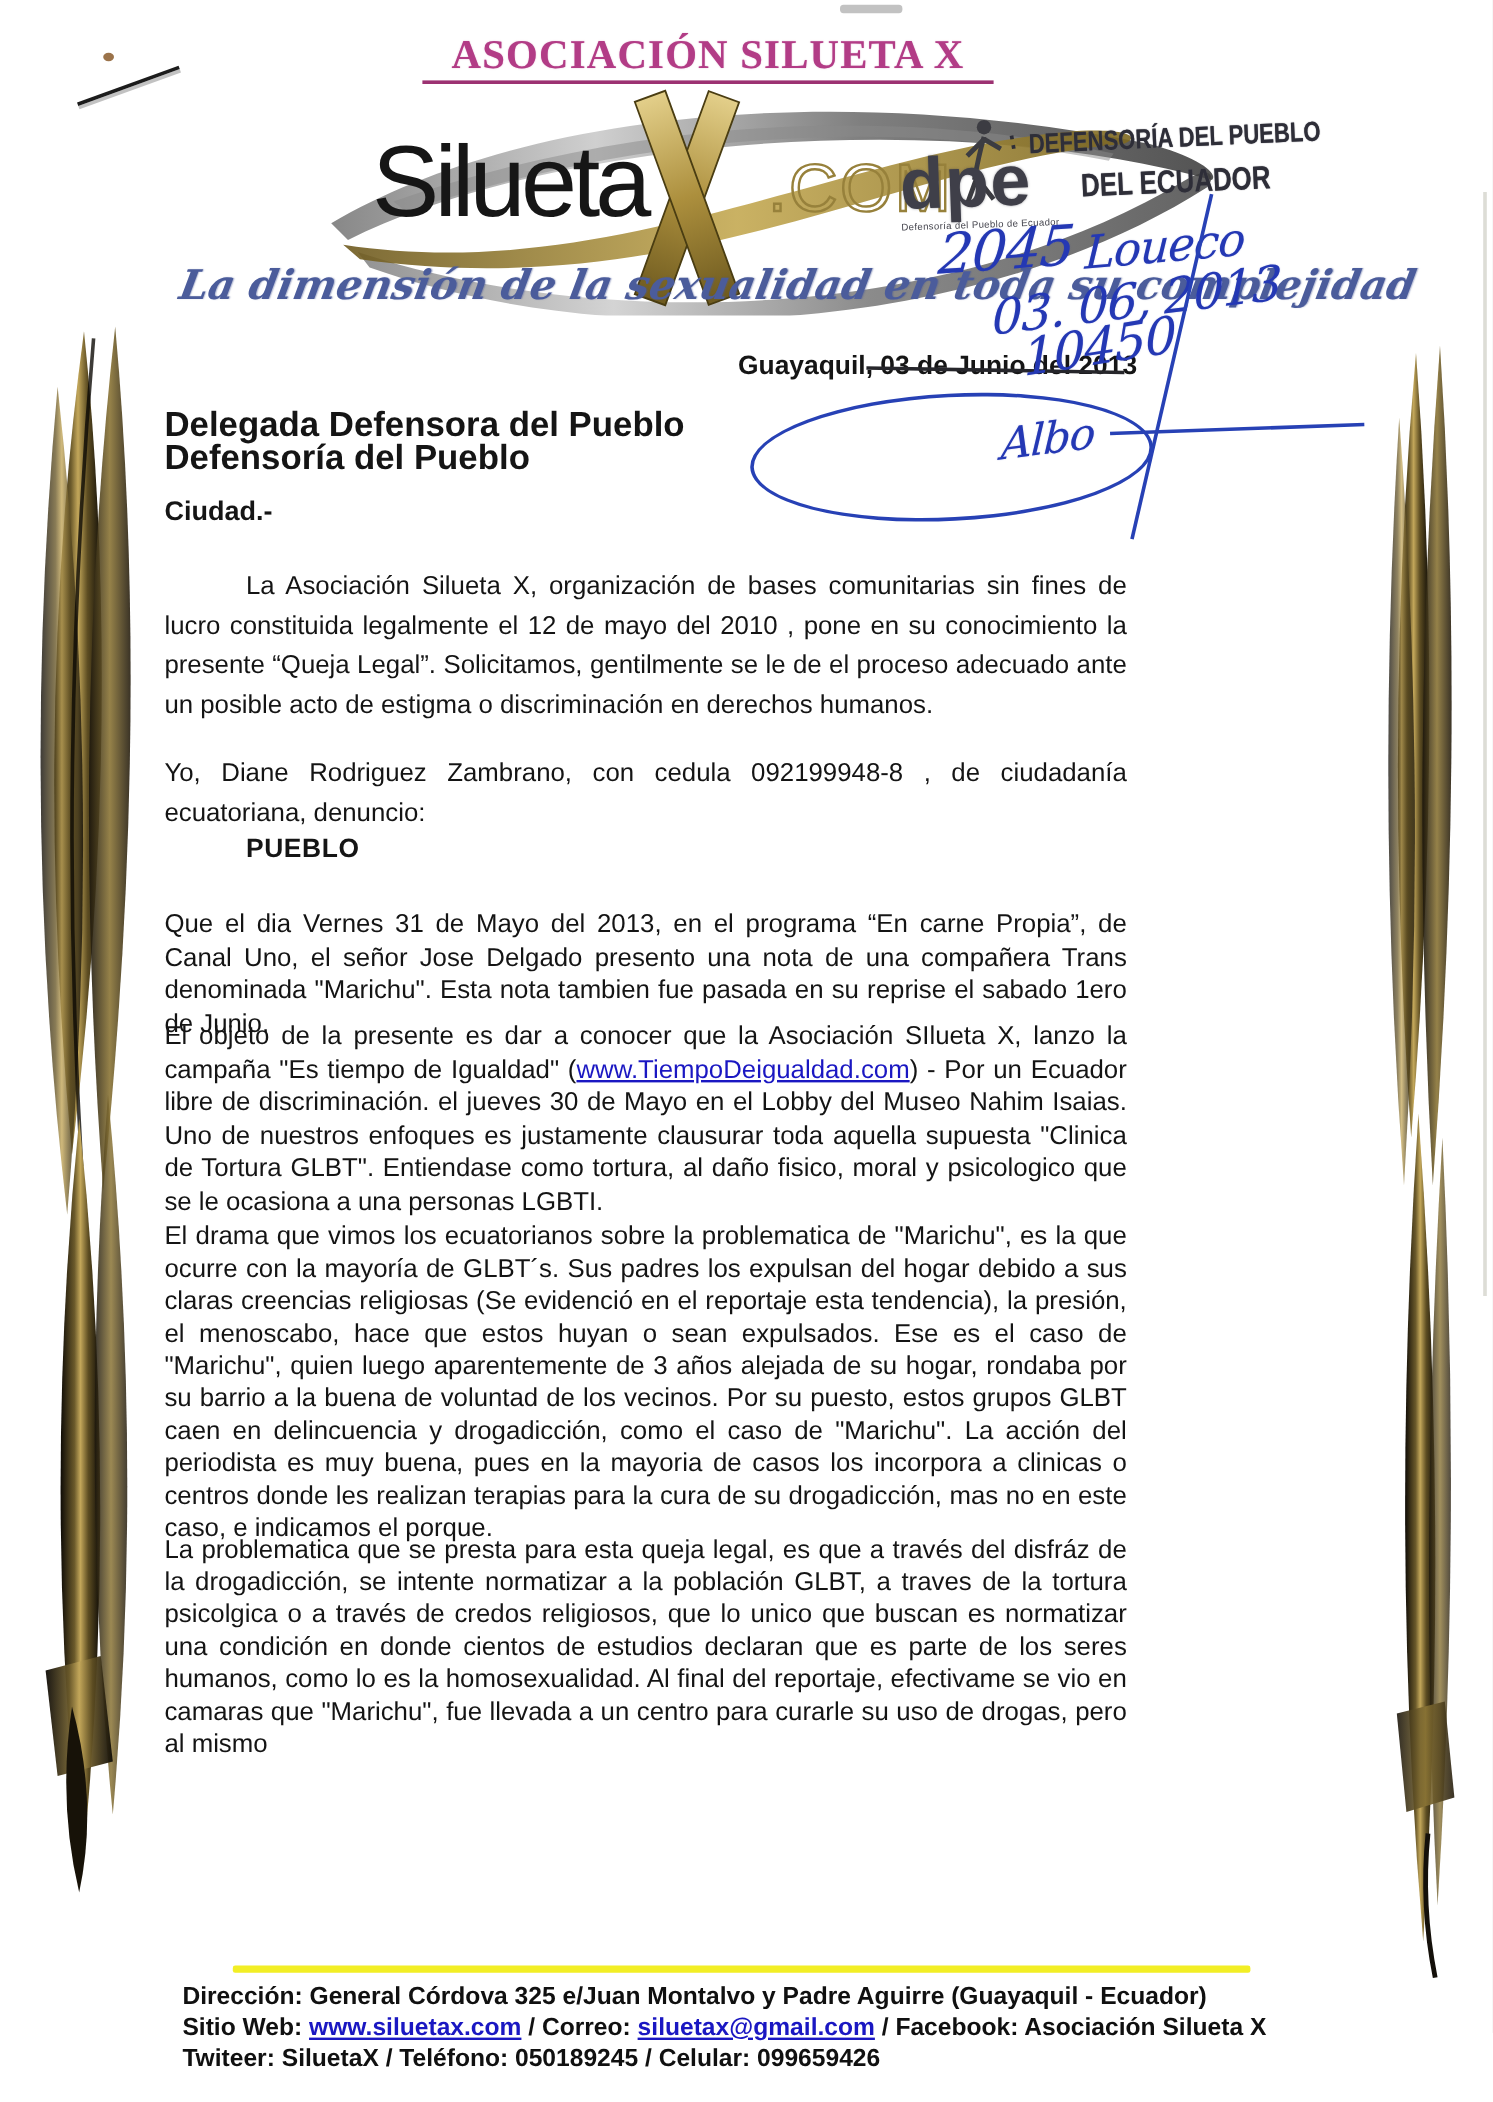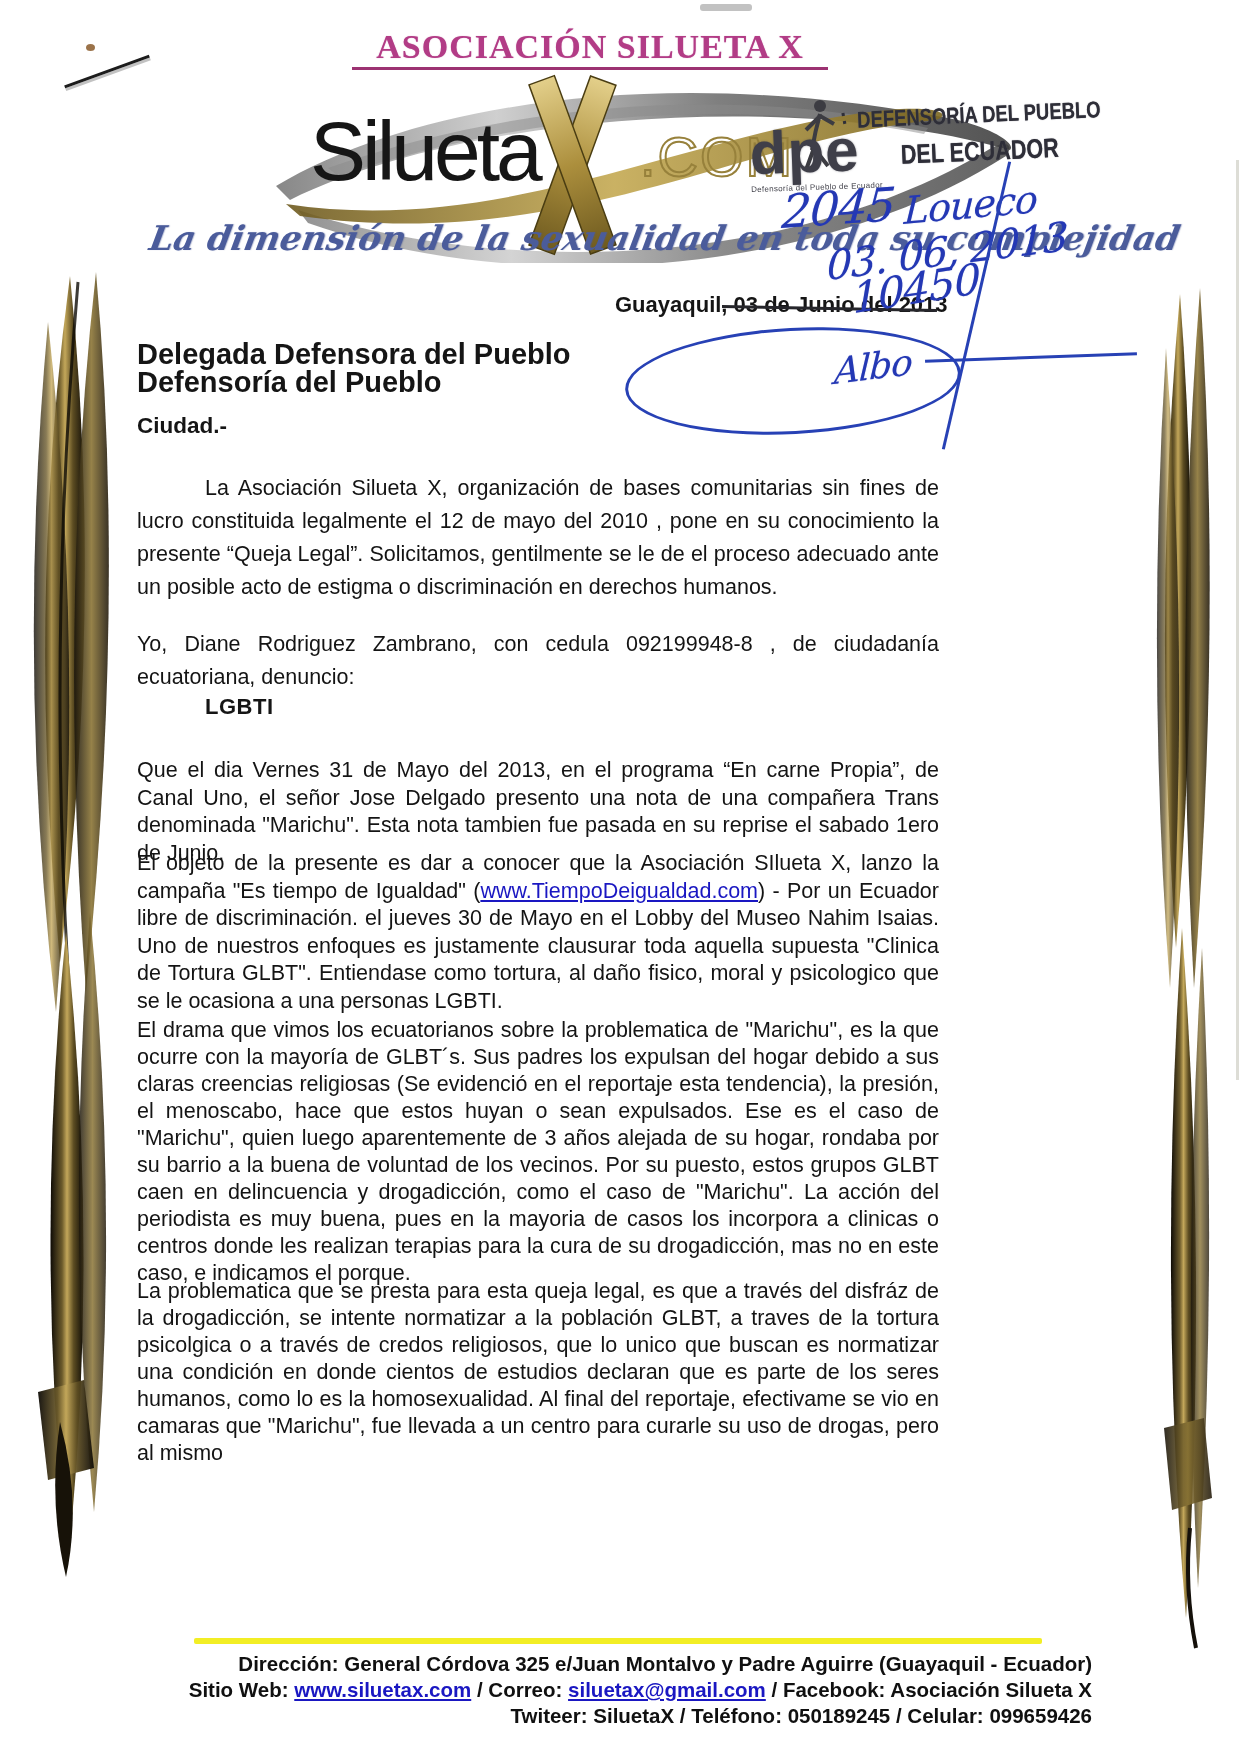--- a/index.html
+++ b/index.html
@@ -68,21 +68,21 @@
     left:137px; width:802px; font-size:21.5px; line-height:27.5px;
     text-align:justify; color:#141414;margin-top:20px;
   }
   .lh-wide { line-height:33px; }
   .indent { text-indent:68px; }
   .hechos { left:205px; top:694px; font-size:22px; font-weight:bold; letter-spacing:.5px; }
   .doclink { color:#1a17c2; text-decoration:underline; cursor:pointer; }
 
   
   .footer-divider { left:194px; top:1638px; width:848px; height:6px; background:#f2ee25; border-radius:2px; }
-  .footer-line { left:152px; width:940px; text-align:right; font-size:20.5px; font-weight:bold; color:#101010; white-space:nowrap; }
+  .footer-line { left:152px; width:940px; text-align:left; font-size:20.5px; font-weight:bold; color:#101010; white-space:nowrap; }
   .f1 { top:1652px; }
   .f2 { top:1678px; }
   .f3 { top:1704px; }
 </style>
 </head>
 <body>
 
 <div class="page">
 
   <div class="abs top-smudge"></div>
@@ -185,21 +185,21 @@
   <div class="abs addressee">
     <div>Delegada Defensora del Pueblo</div>
     <div>Defensoría del Pueblo</div>
   </div>
   <div class="abs salutation">Ciudad.-</div>
 
   <div class="abs body-text lh-wide indent" style="top:452px;">La Asociación Silueta X, organización de bases comunitarias sin fines de lucro constituida legalmente el 12 de mayo del 2010 , pone en su conocimiento la presente “Queja Legal”. Solicitamos, gentilmente se le de el proceso adecuado ante un posible acto de estigma o discriminación en derechos humanos.</div>
 
   <div class="abs body-text lh-wide" style="top:608px;">Yo, Diane Rodriguez Zambrano, con cedula 092199948-8 , de ciudadanía ecuatoriana, denuncio:</div>
 
-  <div class="abs hechos">LGBTI</div>
+  <div class="abs hechos">PUEBLO</div>
 
   <div class="abs body-text" style="top:737px;">Que el dia Vernes 31 de Mayo del 2013, en el programa “En carne Propia”, de Canal Uno, el señor Jose Delgado presento una nota de una compañera Trans denominada "Marichu". Esta nota tambien fue pasada en su reprise el sabado 1ero de Junio.</div>
 
   <div class="abs body-text" style="top:830px;"><span>El objeto de la presente es dar a conocer que la Asociación SIlueta X, lanzo la campaña "Es tiempo de Igualdad" (</span><span class="doclink">www.TiempoDeigualdad.com</span><span>) - Por un Ecuador libre de discriminación. el jueves 30 de Mayo en el Lobby del Museo Nahim Isaias. Uno de nuestros enfoques es justamente clausurar toda aquella supuesta "Clinica de Tortura GLBT". Entiendase como tortura, al daño fisico, moral y psicologico que se le ocasiona a una personas LGBTI.</span></div>
 
   <div class="abs body-text" style="top:997px; line-height:27px;">El drama que vimos los ecuatorianos sobre la problematica de "Marichu", es la que ocurre con la mayoría de GLBT´s. Sus padres los expulsan del hogar debido a sus claras creencias religiosas (Se evidenció en el reportaje esta tendencia), la presión, el menoscabo, hace que estos huyan o sean expulsados. Ese es el caso de "Marichu", quien luego aparentemente de 3 años alejada de su hogar, rondaba por su barrio a la buena de voluntad de los vecinos. Por su puesto, estos grupos GLBT caen en delincuencia y drogadicción, como el caso de "Marichu". La acción del periodista es muy buena, pues en la mayoria de casos los incorpora a clinicas o centros donde les realizan terapias para la cura de su drogadicción, mas no en este caso, e indicamos el porque.</div>
 
   <div class="abs body-text" style="top:1258px; line-height:27px;">La problematica que se presta para esta queja legal, es que a través del disfráz de la drogadicción, se intente normatizar a la población GLBT, a traves de la tortura psicolgica o a través de credos religiosos, que lo unico que buscan es normatizar una condición en donde cientos de estudios declaran que es parte de los seres humanos, como lo  es la homosexualidad. Al final del reportaje, efectivame se vio en camaras que "Marichu", fue llevada a un centro para curarle su uso de drogas, pero al mismo</div>
 
   <div class="abs hand note-number">2045</div>

